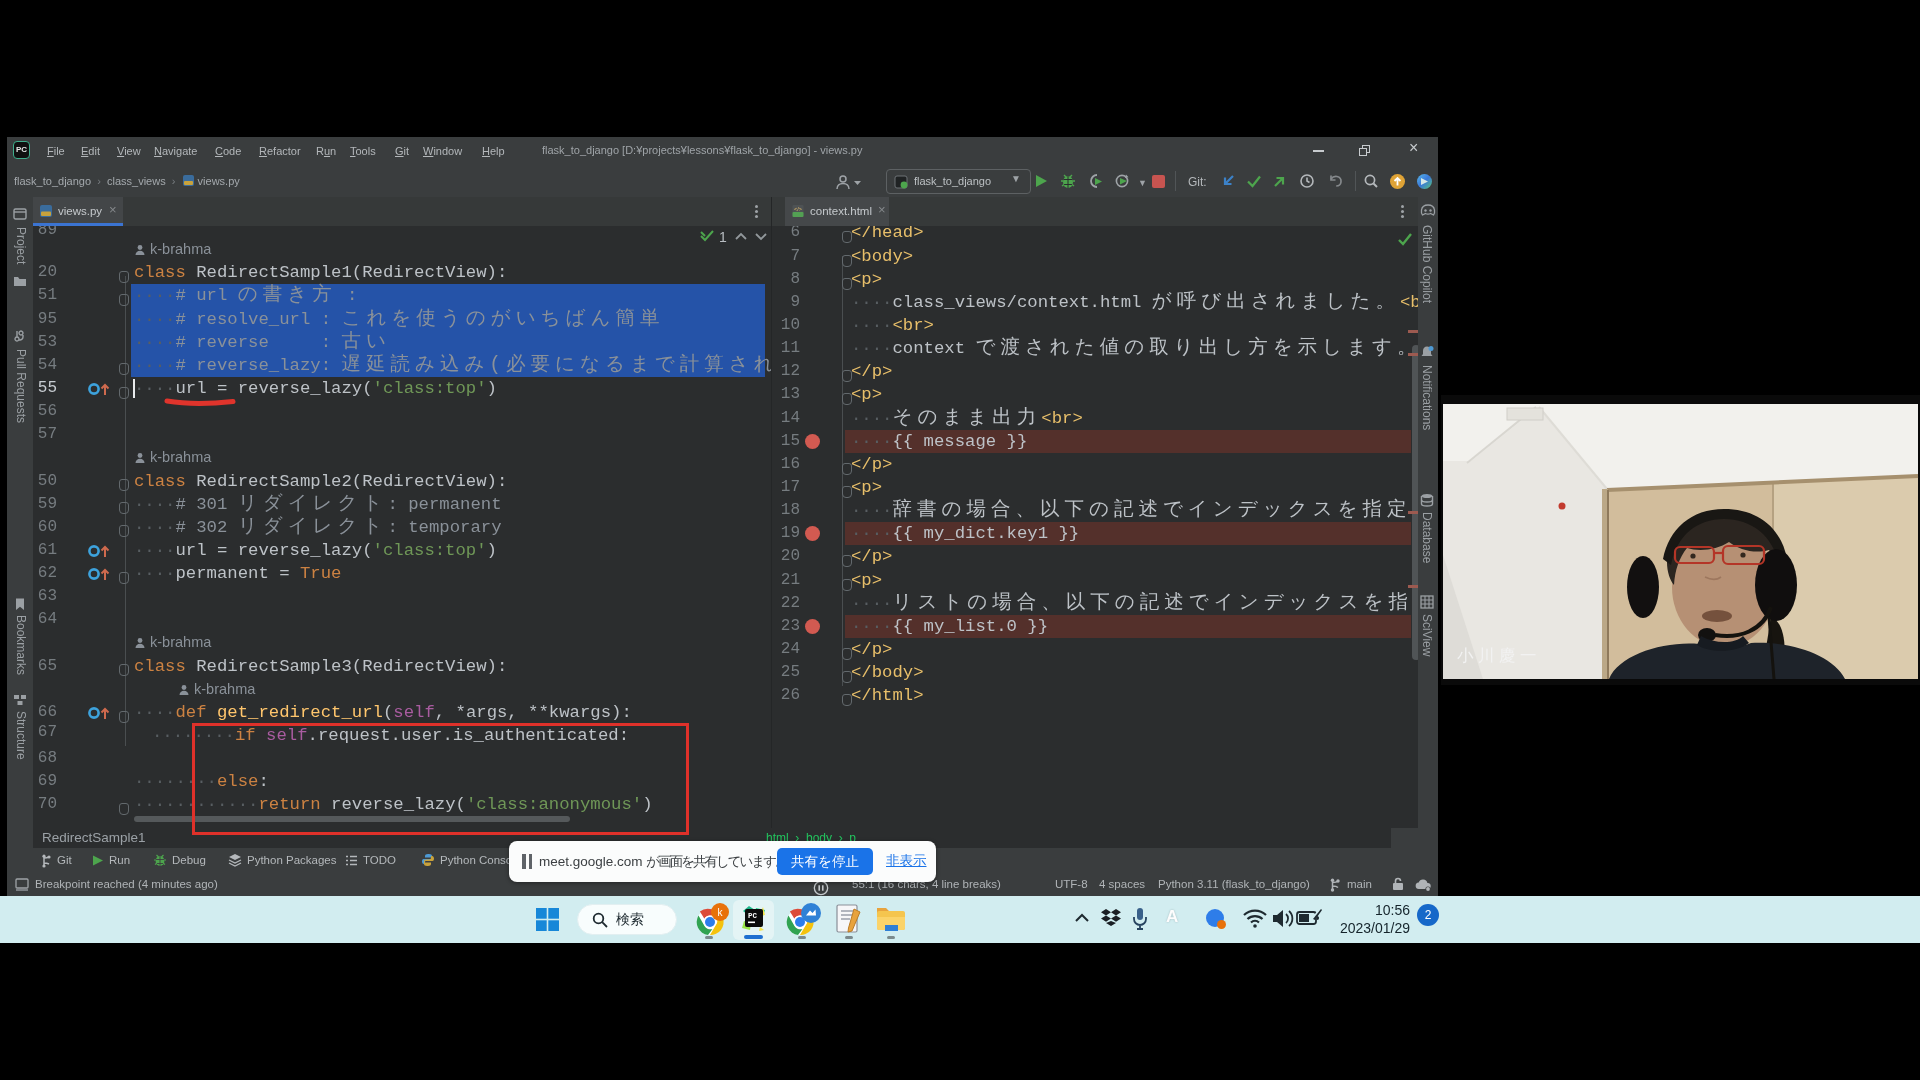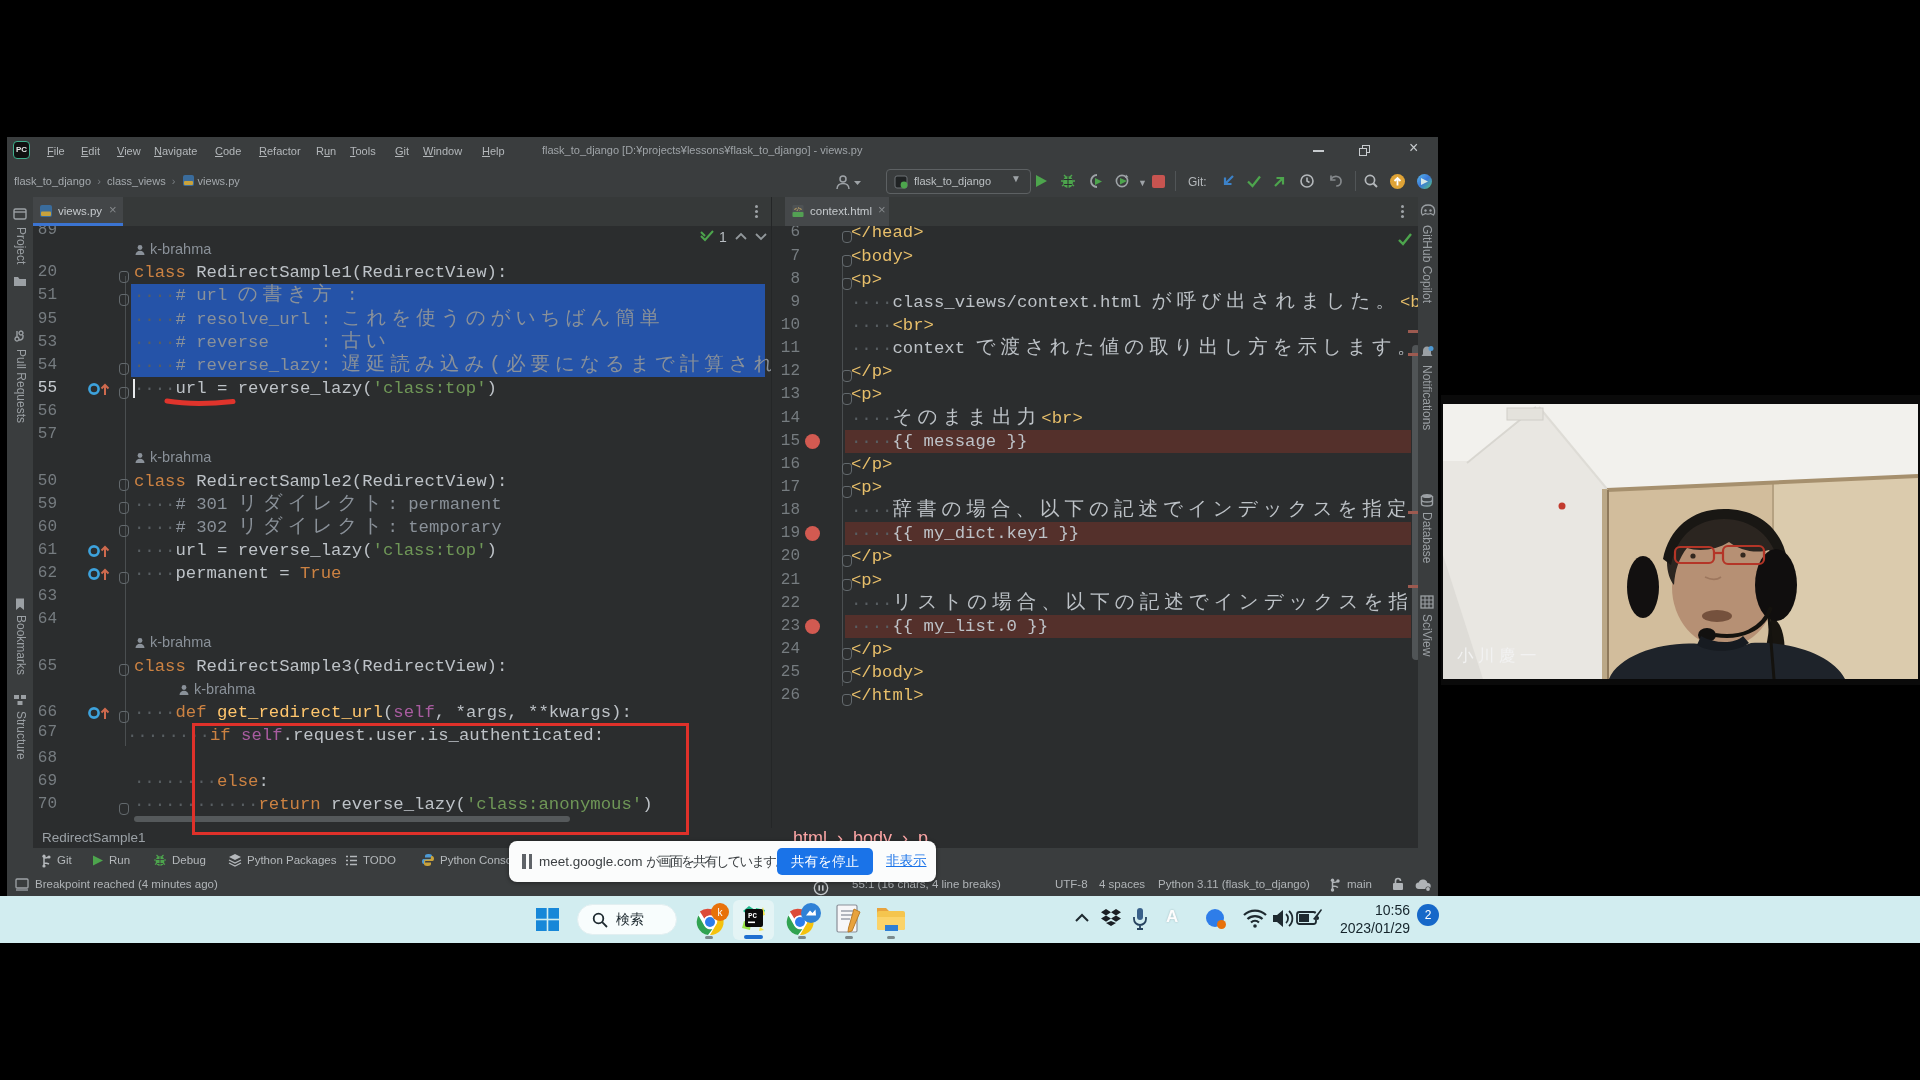--- a/index.html
+++ b/index.html
@@ -244,21 +244,21 @@
         </svg> k-brahma</div>
     <div class="lnum" style="left:0;top:428.5px;width:24px">65</div>
     <div class="row" style="left:101px;top:428.5px"><span class="kw">class</span> RedirectSample3(RedirectView):</div>
     <div class="kb" style="left:145px;top:451.7px"><svg width="12" height="12" viewBox="0 0 12 12">
           <circle cx="6" cy="3.5" r="2.4" fill="#8a9199"></circle>
           <path d="M1.5 11c0-2.6 2-4.2 4.5-4.2s4.5 1.6 4.5 4.2z" fill="#8a9199"></path>
         </svg> k-brahma</div>
     <div class="lnum" style="left:0;top:474.8px;width:24px">66</div>
     <div class="row" style="left:101px;top:474.8px"><span class="ws">····</span><span class="kw">def</span> <span class="fn">get_redirect_url</span>(<span class="slf">self</span>, *args, **kwargs):</div>
     <div class="lnum" style="left:0;top:495px;width:24px">67</div>
-    <div class="row" style="left:94px;top:497.9px"><span class="ws">········</span><span class="kw">if</span> <span class="slf">self</span>.request.user.is_authenticated:</div>
+    <div class="row" style="left:119px;top:497.9px"><span class="ws">········</span><span class="kw">if</span> <span class="slf">self</span>.request.user.is_authenticated:</div>
     <div class="lnum" style="left:0;top:521.1px;width:24px">68</div>
     <div class="lnum" style="left:0;top:544.2px;width:24px">69</div>
     <div class="row" style="left:101px;top:544.2px"><span class="ws">········</span><span class="kw">else</span>:</div>
     <div class="lnum" style="left:0;top:567.3px;width:24px">70</div>
     <div class="row" style="left:101px;top:567.3px"><span class="ws">············</span><span class="kw">return</span> reverse_lazy(<span class="str">'class:anonymous'</span>)</div>
     <div class="abs" style="left:101px;top:590px;width:436px;height:6px;background:#55595b;border-radius:3px"></div>
     <div id="lgutter">
       <svg class="abs" style="left:54px;top:155px" width="26" height="16" viewBox="0 0 26 16">
           <circle cx="7" cy="8" r="4.6" fill="none" stroke="#3da2dc" stroke-width="2.6"></circle>
           <path d="M18 14V4M14.5 7.5L18 4l3.5 3.5" fill="none" stroke="#cf6a4e" stroke-width="2"></path>
@@ -364,21 +364,21 @@
         <div class="sh2" style="top:254.9px"></div>
         <div class="sh2" style="top:324.3px"></div>
         <div class="sh2" style="top:347.5px"></div>
         <div class="sh2" style="top:416.9px"></div>
         <div class="sh2" style="top:440px"></div>
         <div class="sh2" style="top:463.2px"></div>
     </div>
   </div>
 
   <div class="abs" style="left:26px;top:691px;width:739px;height:20px;background:#2b2d2e;color:#9ba1a6;font-size:13.5px;line-height:20px;padding-left:9px">RedirectSample1</div>
-  <div class="abs" style="left:765px;top:691px;width:646px;height:20px;background:#2b2d2e;color:#fca5a5;font-size:18px;line-height:20px;padding-left:21px">html&nbsp;&nbsp;›&nbsp;&nbsp;body&nbsp;&nbsp;›&nbsp;&nbsp;p</div>
+  <div class="abs" style="left:738px;top:691px;width:646px;height:20px;background:#2b2d2e;color:#22c55e;font-size:12px;line-height:20px;padding-left:21px">html&nbsp;&nbsp;›&nbsp;&nbsp;body&nbsp;&nbsp;›&nbsp;&nbsp;p</div>
 
   <div class="abs" style="left:0;top:711px;width:1431px;height:26px;background:#3a3d3e" id="bottombar">
     <svg class="abs" style="left:33px;top:6px" width="13" height="14" viewBox="0 0 13 14">
         <path d="M4 2v10M4 4c3 0 5-1 5-1M4 9c3 0 5 1 5 1" fill="none" stroke="#b4b8bb" stroke-width="1.5"></path>
         <circle cx="4" cy="2.2" r="1.6" fill="#b4b8bb"></circle>
         <circle cx="9" cy="3" r="1.6" fill="#b4b8bb"></circle>
         <circle cx="4" cy="12" r="1.6" fill="#b4b8bb"></circle>
       </svg>
     <span class="abs" style="left:50px;top:6px;font-size:11.5px;color:#b4b8bb">Git</span>
     <svg class="abs" style="left:84px;top:6px" width="13" height="13" viewBox="0 0 13 13">

